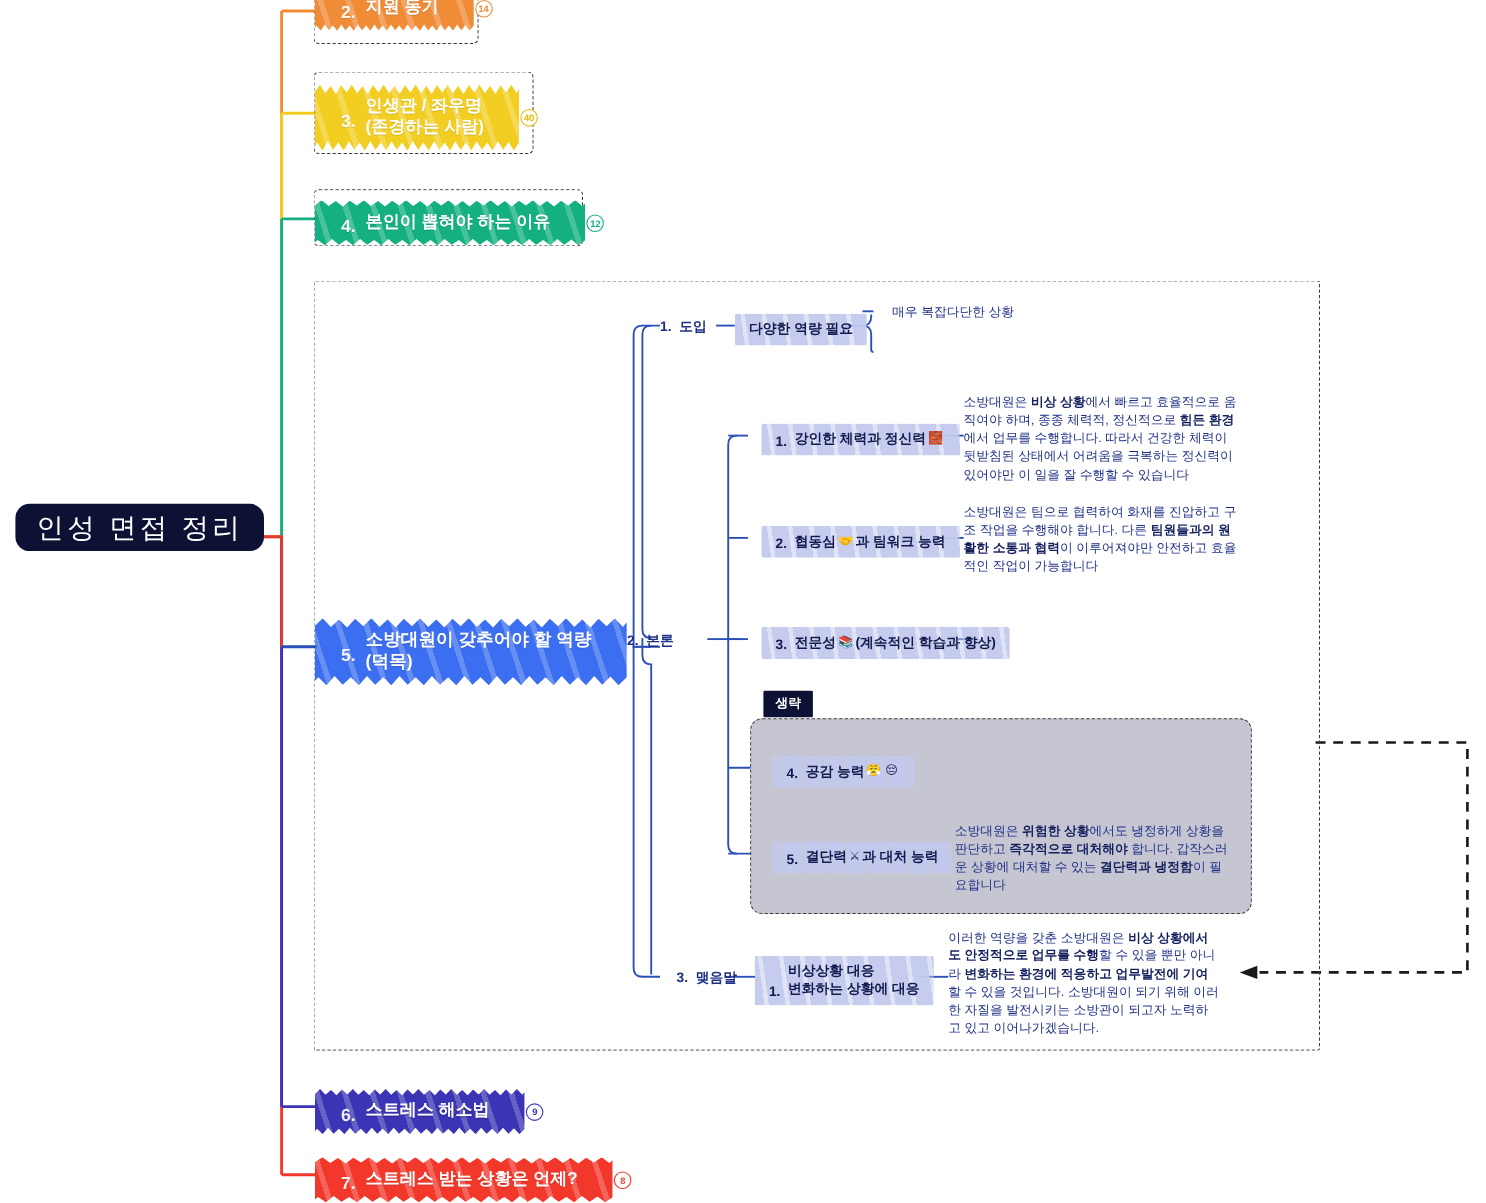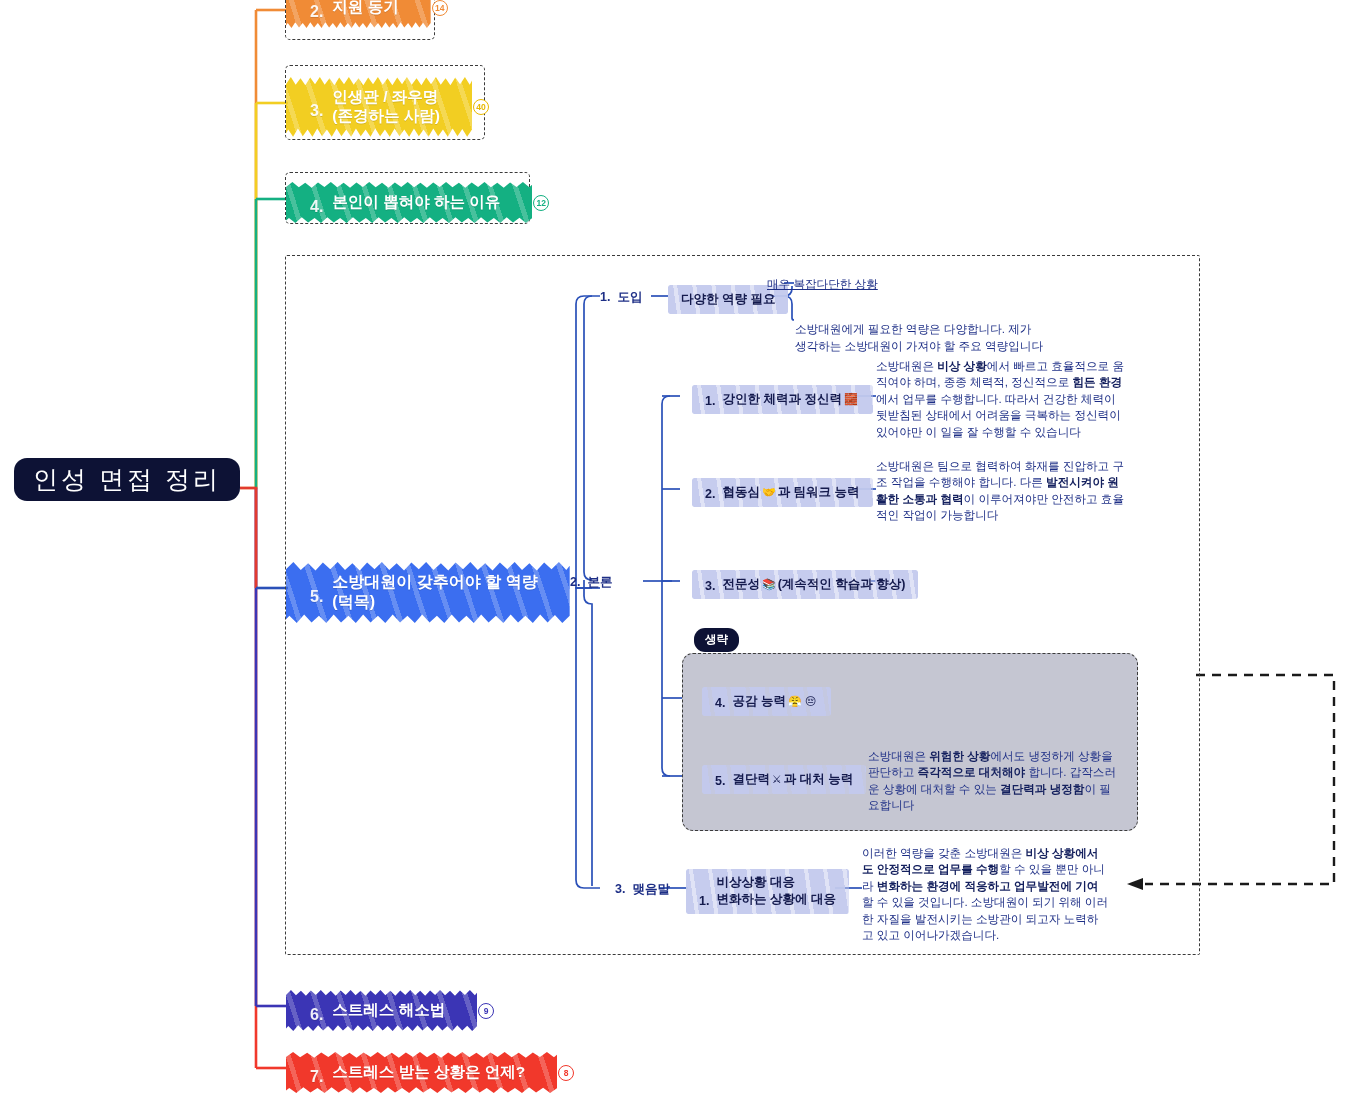--- a/index.html
+++ b/index.html
@@ -182,21 +182,21 @@
     border-radius: 11px;
     z-index: 3;
   }
   .tag-chip {
     position: absolute;
     background: #0d1235;
     color: #ffffff;
     font-size: 11.5px;
     font-weight: 700;
     padding: 4px 11px 5px;
-    border-radius: 11px;
+    border-radius: 1px;
     z-index: 6;
   }
 </style>
 </head>
 <body>
 
 <div id="canvas">
 
   <svg id="wires" viewBox="0 0 1351 1094">
 
@@ -288,46 +288,42 @@
 (덕목)</span>
     </div>
   </div>
 
   <div class="lvl-label" style="left:600px; top:289px;">
     <span class="idx">1.</span><span>도입</span>
   </div>
   <div class="hl" style="left:672px; top:286px;">
     <span>다양한 역량 필요</span>
   </div>
-  <div class="plain-note" style="left:767px; top:276px;text-decoration:underline;">
+  <div class="plain-note" style="left:811px; top:276px;">
     <span>매우 복잡다단한 상황</span>
-  </div>
-  <div class="para" style="left:795px; top:305px; width:330px;">
-    <span>소방대원에게 필요한 역량은 다양합니다. 제가
-생각하는 소방대원이 가져야 할 주요 역량입니다</span>
   </div>
 
   <div class="lvl-label" style="left:570px; top:574px;">
     <span class="idx">2.</span><span>본론</span>
   </div>
 
   <div class="hl" style="left:696px; top:386px;">
     <span class="idx">1.</span>
     <span>강인한 체력과 정신력</span>
     <span class="emo">🧱</span>
   </div>
   <div class="para" style="left:876px; top:358px; width:320px;">소방대원은 <b>비상 상황</b>에서 빠르고 효율적으로 움<br>직여야 하며, 종종 체력적, 정신적으로 <b>힘든 환경</b><br>에서 업무를 수행합니다. 따라서 건강한 체력이<br>뒷받침된 상태에서 어려움을 극복하는 정신력이<br>있어야만 이 일을 잘 수행할 수 있습니다</div>
 
   <div class="hl" style="left:696px; top:479px;">
     <span class="idx">2.</span>
     <span>협동심</span>
     <span class="emo">🤝</span>
     <span>과 팀워크 능력</span>
   </div>
-  <div class="para" style="left:876px; top:458px; width:320px;">소방대원은 팀으로 협력하여 화재를 진압하고 구<br>조 작업을 수행해야 합니다. 다른 <b>발전시켜야 원</b><br><b>활한 소통과 협력</b>이 이루어져야만 안전하고 효율<br>적인 작업이 가능합니다</div>
+  <div class="para" style="left:876px; top:458px; width:320px;">소방대원은 팀으로 협력하여 화재를 진압하고 구<br>조 작업을 수행해야 합니다. 다른 <b>팀원들과의 원</b><br><b>활한 소통과 협력</b>이 이루어져야만 안전하고 효율<br>적인 작업이 가능합니다</div>
 
   <div class="hl" style="left:696px; top:571px;">
     <span class="idx">3.</span>
     <span>전문성</span>
     <span class="emo">📚</span>
     <span>(계속적인 학습과 향상)</span>
   </div>
 
   <div class="gray-box" style="left:682px; top:653px; width:456px; height:178px;"></div>
   <div class="tag-chip" style="left:694px; top:628px;">

